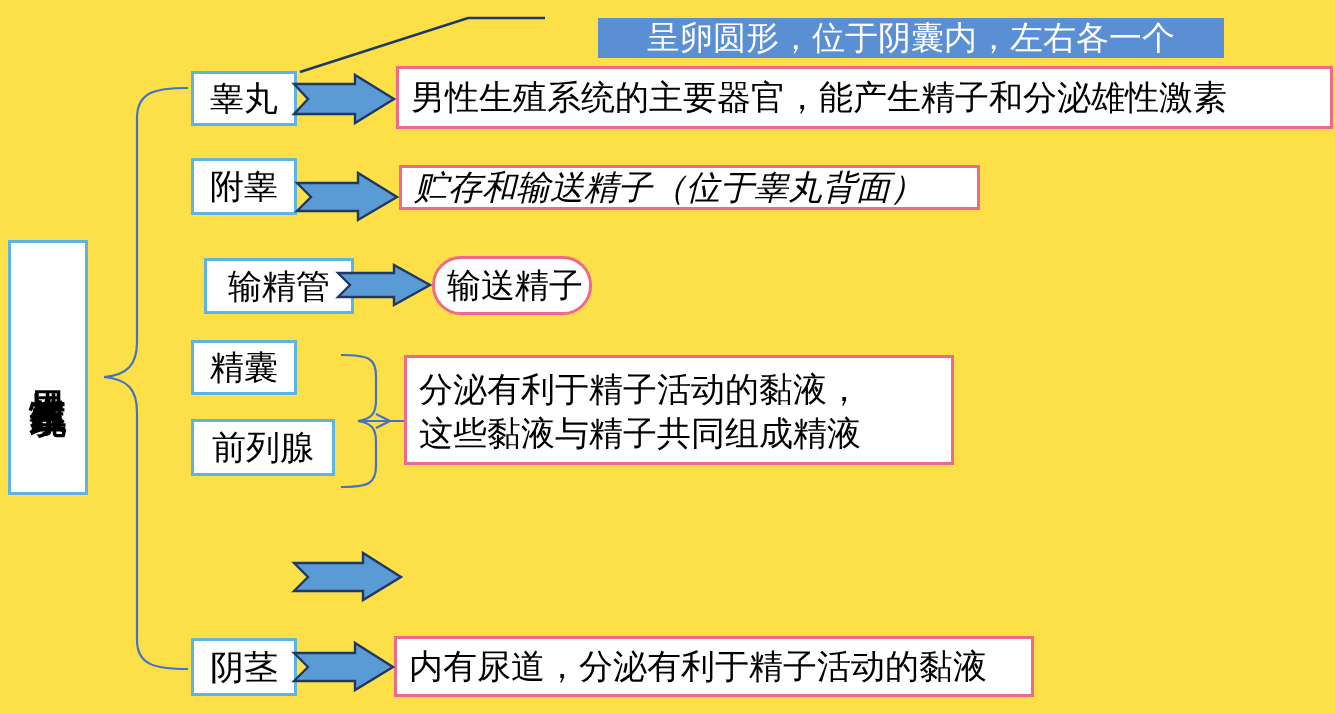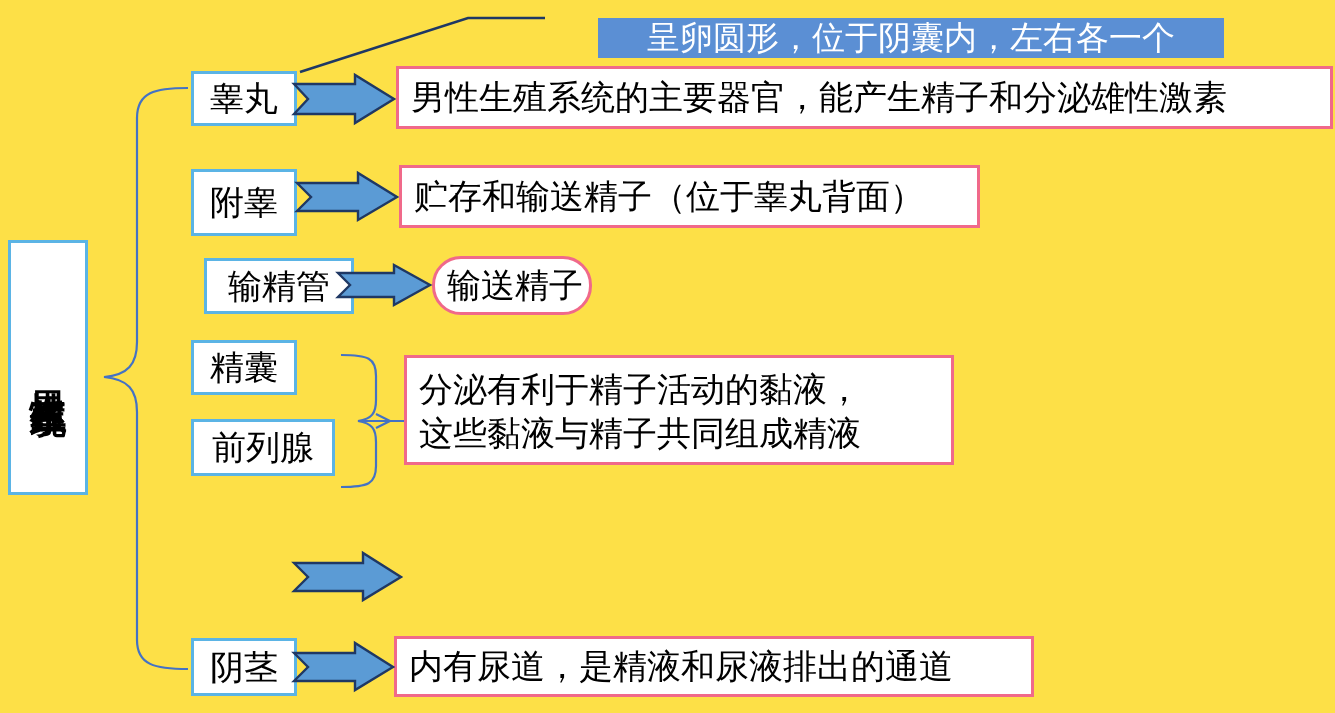--- a/index.html
+++ b/index.html
@@ -104,36 +104,36 @@
     <path d="M 300 72 L 468 18 L 545 18" fill="none" stroke="#1f3864" stroke-width="2.6"></path>
   </svg>
 
   <div class="node root" style="left:8px; top:240px; width:80px; height:255px;">男性生殖系统</div>
 
   <div class="callout" style="left:598px; top:18px; width:626px; height:40px;">呈卵圆形，位于阴囊内，左右各一个</div>
 
   <div class="node desc" style="left:396px; top:66px; width:937px; height:63px;">男性生殖系统的主要器官，能产生精子和分泌雄性激素</div>
   <div class="node term" style="left:191px; top:71px; width:106px; height:55px;">睾丸</div>
 
-  <div class="node term" style="left:191px; top:169px; width:106px; height:67px;">附睾</div>
-  <div class="node desc" style="left:399px; top:165px; width:581px; height:63px;">贮存和输送精子（位于睾丸背面）</div>
+  <div class="node term" style="left:191px; top:158px; width:106px; height:57px;">附睾</div>
+  <div class="node desc" style="left:399px; top:165px; width:581px; height:45px;font-style:italic;">贮存和输送精子（位于睾丸背面）</div>
 
   <div class="node term" style="left:204px; top:258px; width:150px; height:56px;">输精管</div>
   <div class="node desc" style="left:432px; top:256px; width:160px; height:59px;border-radius:29px;">输送精子</div>
 
   <div class="node term" style="left:191px; top:419px; width:144px; height:57px;">前列腺</div>
 
   <div class="node term" style="left:191px; top:340px; width:106px; height:55px;">精囊</div>
 
   <div class="node desc two-line" style="left:404px; top:355px; width:550px; height:110px;">分泌有利于精子活动的黏液，
 这些黏液与精子共同组成精液</div>
 
 
   <div class="node term" style="left:191px; top:638px; width:106px; height:58px;">阴茎</div>
-  <div class="node desc" style="left:394px; top:636px; width:640px; height:61px;">内有尿道，是精液和尿液排出的通道</div>
+  <div class="node desc" style="left:394px; top:636px; width:640px; height:61px;">内有尿道，分泌有利于精子活动的黏液</div>
 
   <svg class="svg-layer over" viewBox="0 0 1335 713">
 
     <path d="M 294 84 L 308 99 L 294 114 L 355 114 L 355 123 L 394 99 L 355 75 L 355 84 Z" fill="#5b9bd5" stroke="#1f3864" stroke-width="2.4" stroke-linejoin="miter"></path>
 
     <path d="M 297 183 L 311 197 L 297 211 L 358 211 L 358 220 L 397 197 L 358 173 L 358 183 Z" fill="#5b9bd5" stroke="#1f3864" stroke-width="2.4" stroke-linejoin="miter"></path>
 
     <path d="M 338 273 L 350 285 L 338 297 L 394 297 L 394 305 L 430 285 L 394 265 L 394 273 Z" fill="#5b9bd5" stroke="#1f3864" stroke-width="2.4" stroke-linejoin="miter"></path>
 
     <path d="M 294 563 L 308 577 L 294 591 L 363 591 L 363 600 L 401 577 L 363 553 L 363 563 Z" fill="#5b9bd5" stroke="#1f3864" stroke-width="2.4" stroke-linejoin="miter"></path>

